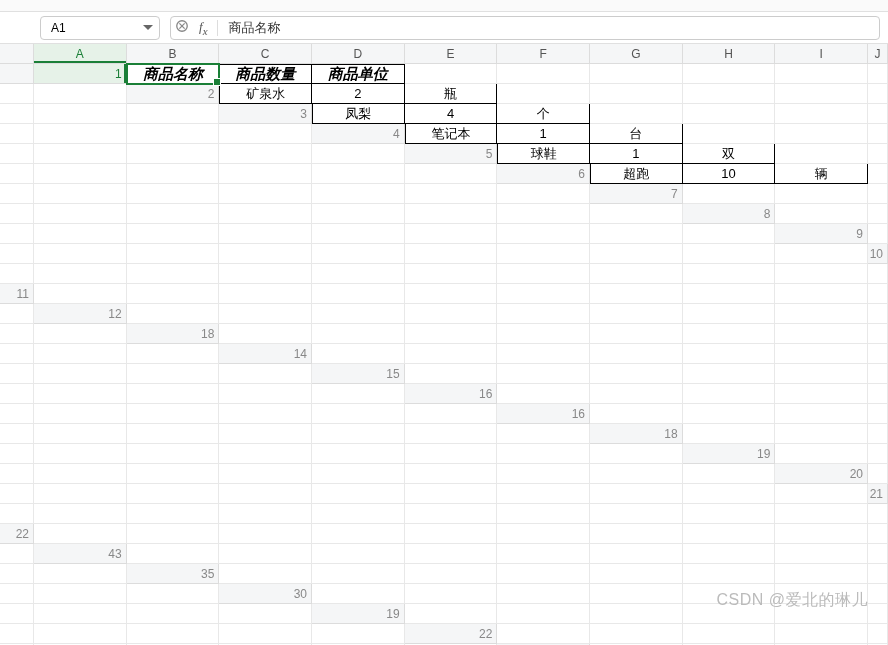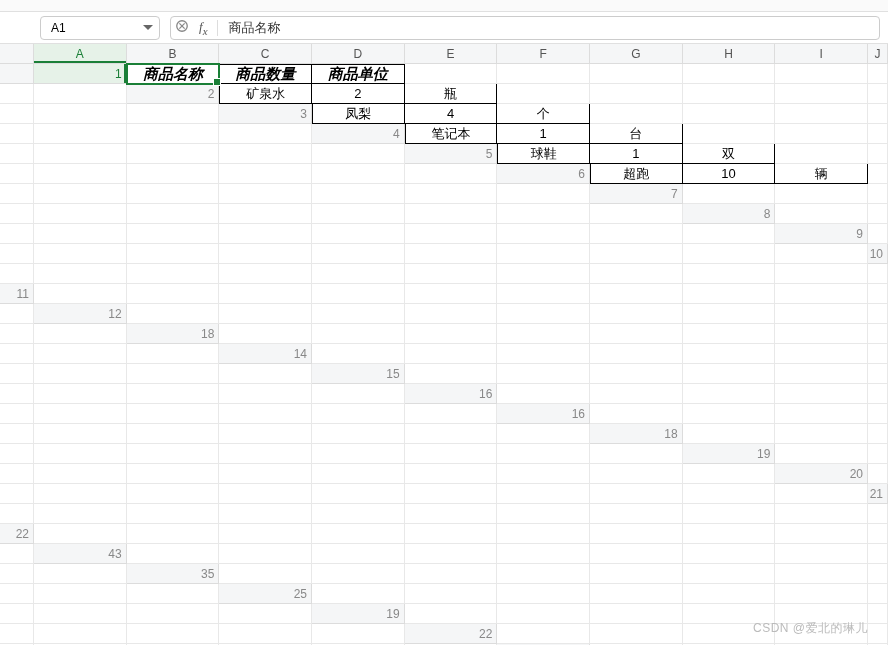--- a/index.html
+++ b/index.html
@@ -134,23 +134,23 @@
     .active-row-h::after {
       content: "";
       position: absolute;
       top: 0; bottom: 0; right: 0;
       width: 2px;
       background: #1a7f37;
     }
     .watermark {
       position: absolute;
       right: 20px;
-      bottom: 8px;
+      bottom: 34px;
       color: #bbb;
-      font-size: 12px;
+      font-size: 16px;
       pointer-events: none;
       letter-spacing: 0.5px;
     }
   </style>
 </head>
 <body>
 
 <div class="toolbar-stub"></div>
 
 <div class="name-bar">
@@ -466,21 +466,21 @@
     <div class="cell"></div>
     <div class="cell"></div>
     <div class="cell"></div>
     <div class="cell"></div>
     <div class="cell"></div>
     <div class="cell"></div>
     <div class="cell"></div>
     <div class="cell"></div>
     <div class="cell"></div>
     <div class="cell"></div>
-    <div class="row-h">25</div>
+    <div class="row-h">30</div>
     <div class="cell"></div>
     <div class="cell"></div>
     <div class="cell"></div>
     <div class="cell"></div>
     <div class="cell"></div>
     <div class="cell"></div>
     <div class="cell"></div>
     <div class="cell"></div>
     <div class="cell"></div>
     <div class="cell"></div>

